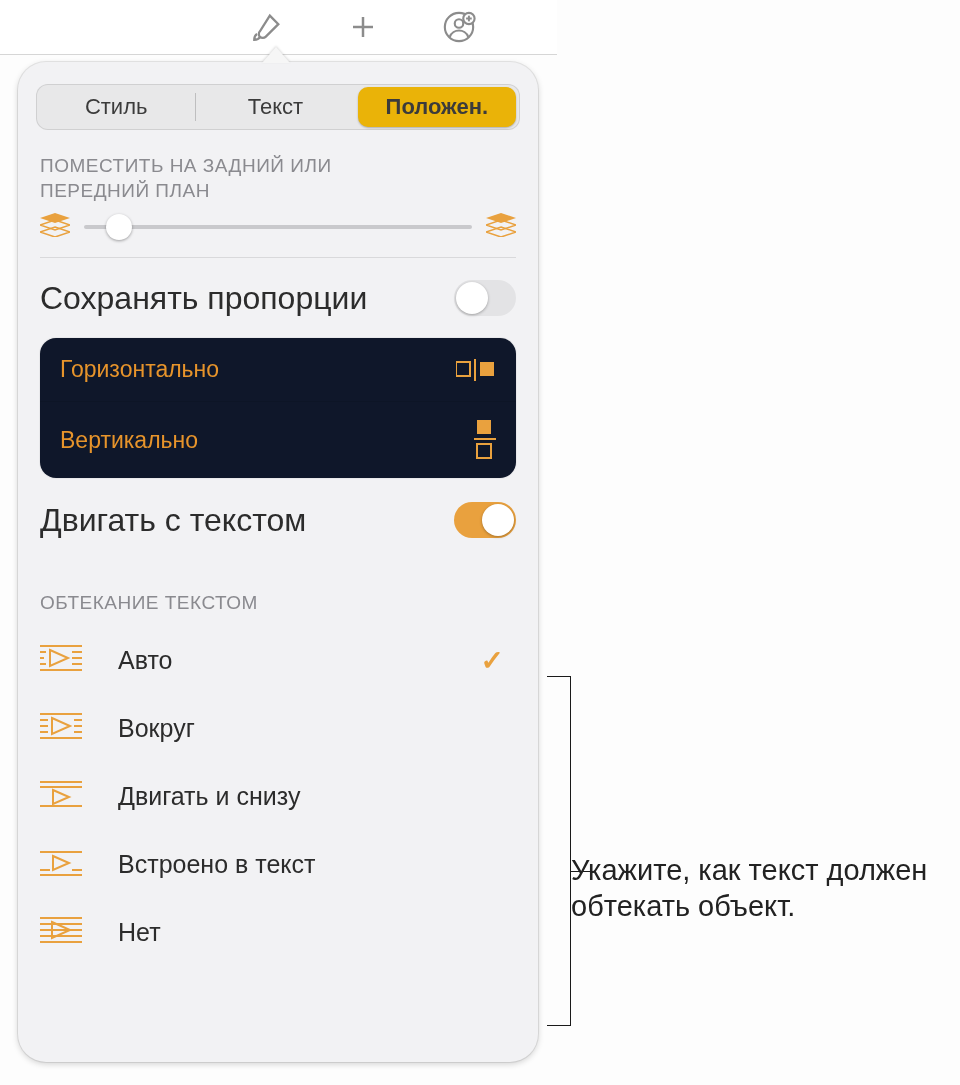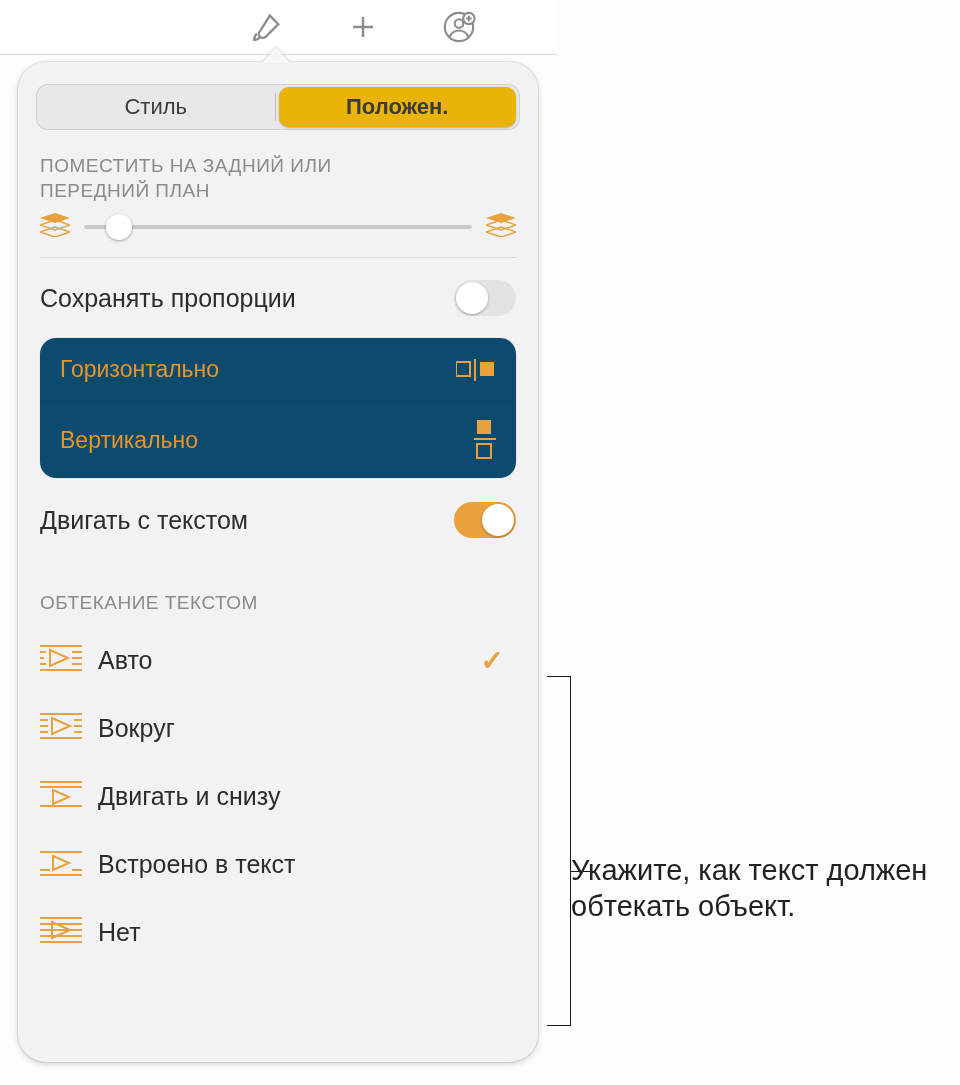--- a/index.html
+++ b/index.html
@@ -94,48 +94,48 @@
     position: absolute; top: 50%; left: 9%; width: 26px; height: 26px;
     background: #fff; border-radius: 50%;
     transform: translate(-50%, -50%);
     box-shadow: 0 1px 3px rgba(0,0,0,.35);
   }
 
   .hr { height: 1px; background: rgba(0,0,0,.10); margin: 6px 22px 0; }
 
   
   .toggle-row { display: flex; align-items: center; margin: 16px 22px; height: 48px; }
-  .toggle-row .lbl { font-size: 25px; color: #2c2c2c; flex: 1; }
+  .toggle-row .lbl { font-size: 32px; color: #2c2c2c; flex: 1; }
   .toggle { width: 62px; height: 36px; border-radius: 18px; position: relative; }
   .toggle.off { background: #e3e3e5; }
   .toggle.on  { background: #e9a13e; }
   .toggle .knob {
     position: absolute; top: 2px; width: 32px; height: 32px; border-radius: 50%;
     background: #fff; box-shadow: 0 1px 3px rgba(0,0,0,.3);
   }
   .toggle.off .knob { left: 2px; }
   .toggle.on  .knob { right: 2px; }
 
   
   .flip-group {
     margin: 10px 22px 18px;
-    background: #0c4a6e; border-radius: 16px;
+    background: #0f172a; border-radius: 16px;
     box-shadow: 0 0 0 1px rgba(0,0,0,.04);
   }
   .flip-row {
     display: flex; align-items: center; justify-content: space-between;
     padding: 18px 20px; font-size: 23px; color: #e7942b;
   }
   .flip-row + .flip-row { border-top: 1px solid rgba(0,0,0,.08); }
   .flip-icn { color: #e9a13e; display: flex; align-items: center; gap: 6px; }
 
   
   .wrap-list { margin: 8px 6px 0 22px; }
   .wrap-item {
-    display: flex; align-items: center; gap: 16px;
+    display: flex; align-items: center; gap: 36px;
     height: 68px;
   }
   .wrap-item .wi-label { font-size: 25px; color: #2c2c2c; flex: 1; }
   .wrap-item .check { color: #e9a13e; font-size: 28px; font-weight: 700; margin-right: 28px; }
   .wrap-icon { width: 42px; color: #e9a13e; }
 
   
   .callout {
     position: absolute; left: 547px; top: 676px; width: 400px;
   }
@@ -184,20 +184,21 @@
     </span>
   </div>
 
   <div class="pointer"></div>
 
   <div class="panel">
 
     <div class="seg">
       <div class="seg-item">Стиль</div>
       <div class="seg-sep"></div>
+      <div class="seg-item">Текст</div>
       <div class="seg-item active">Положен.</div>
     </div>
 
     <div class="sect-heading">
       <div>ПОМЕСТИТЬ НА ЗАДНИЙ ИЛИ</div>
       <div>ПЕРЕДНИЙ ПЛАН</div>
     </div>
 
     <div class="slider-row">
       <span class="stack-icon hollow">

